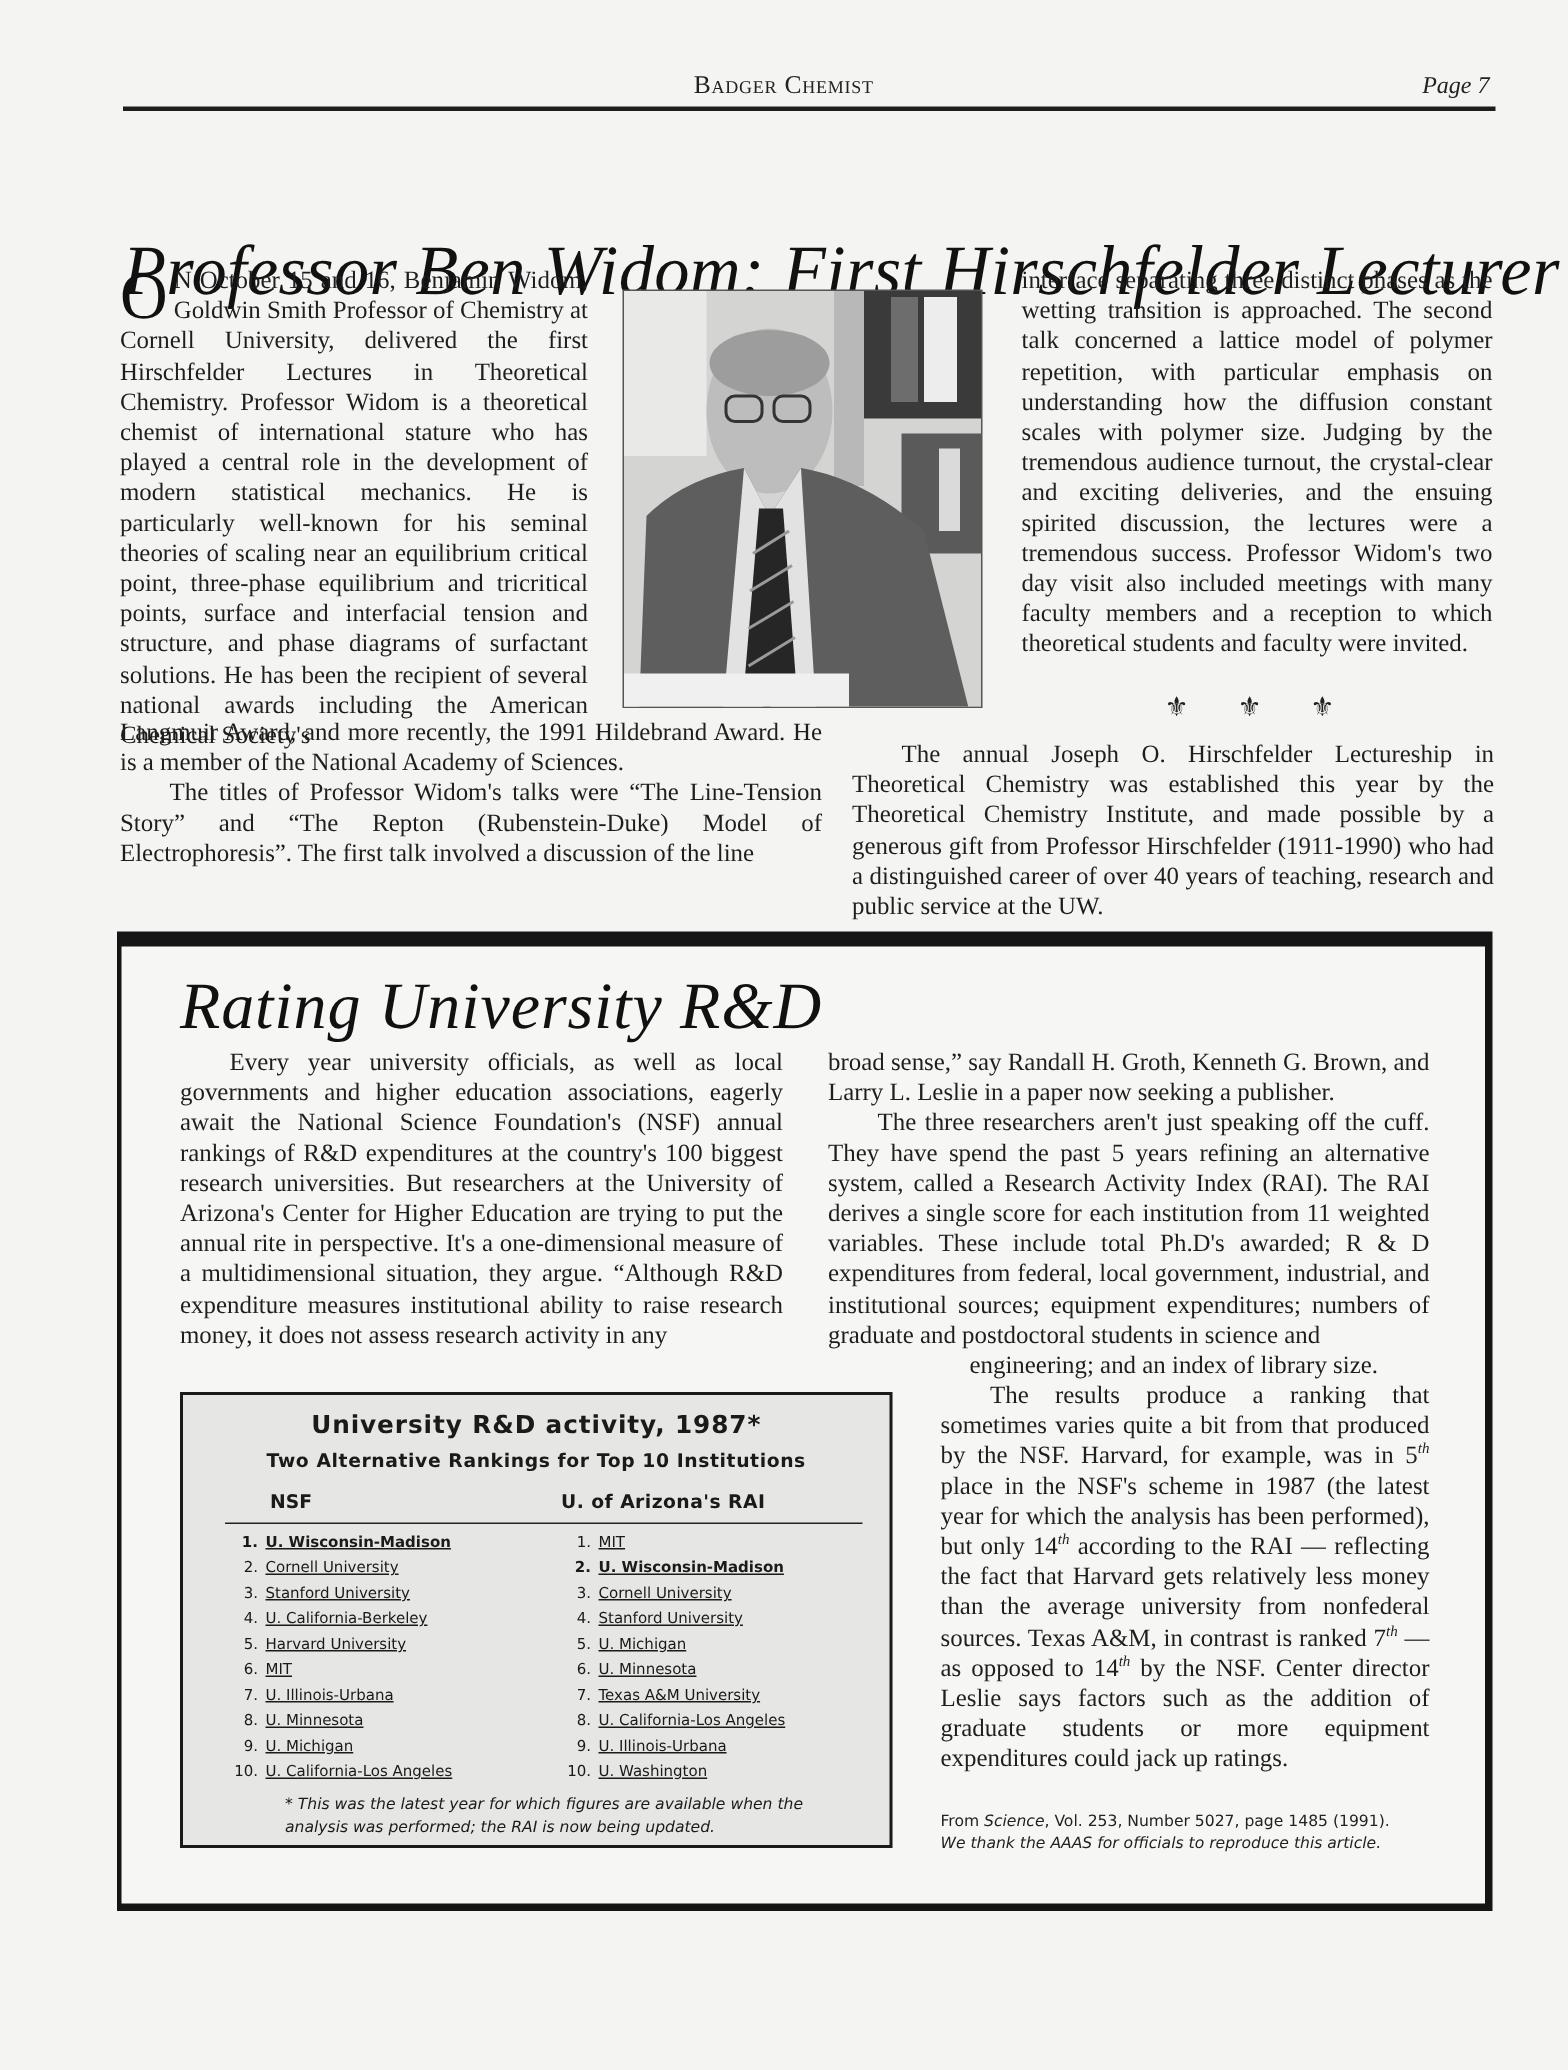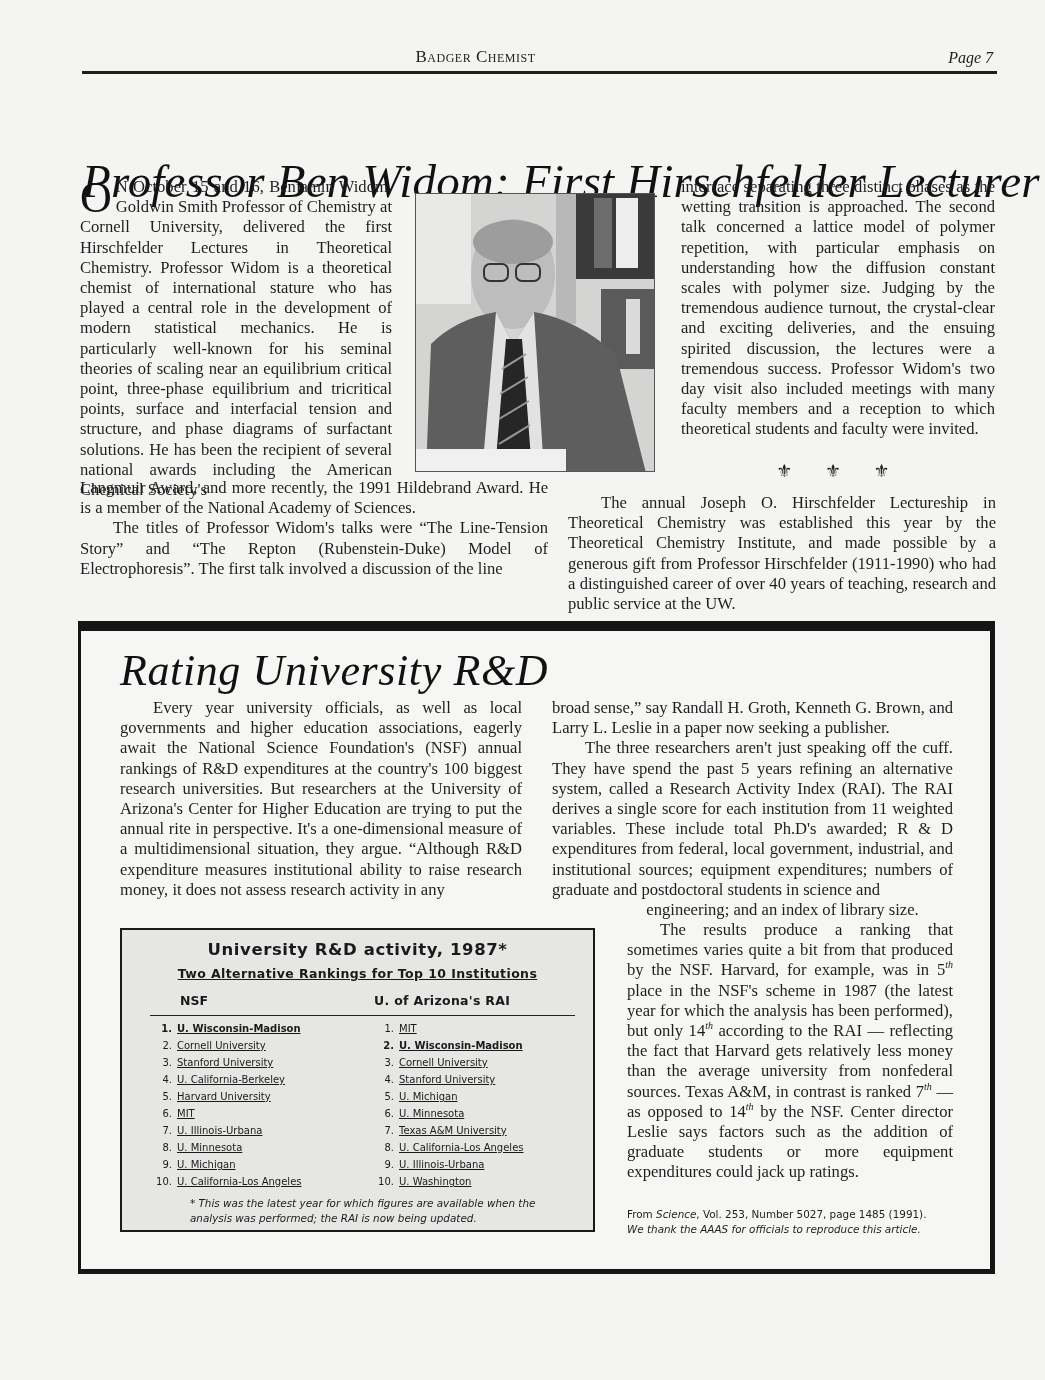--- a/index.html
+++ b/index.html
@@ -5,21 +5,21 @@
   html, body { margin: 0; padding: 0; }
   body {
     width: 1045px; height: 1380px; position: relative; overflow: hidden;
     background: #f4f4f2;
     font-family: "Liberation Serif", "DejaVu Serif", serif;
     color: #1c1c1c;
   }
   .abs { position: absolute; }
   
   .running-head {
-    left: 0; top: 47px; width: 951px; text-align: center;
+    left: 0; top: 47px; width: 1045px; text-align: center;
     font-size: 17px; font-variant: small-caps; letter-spacing: 0.5px; color: #222;
   }
   .page-num {
     right: 52px; top: 49px; font-size: 16px; font-style: italic; color: #222;
   }
   .head-rule {
     left: 82px; top: 71px; width: 915px; height: 3px; background: #1e1e1e;
   }
   
   .title1 {
@@ -80,21 +80,21 @@
     left: 120px; top: 928px; width: 475px; height: 304px;
     box-sizing: border-box; border: 2px solid #1a1a1a; background: #e6e6e4;
     font-family: "DejaVu Sans", "Liberation Sans", sans-serif; color: #1a1a1a;
   }
   .rt-title {
     position: absolute; left: 0; top: 10px; width: 100%; text-align: center;
     font-size: 16.5px; font-weight: bold; letter-spacing: 0.6px;
   }
   .rt-sub {
     position: absolute; left: 0; top: 36px; width: 100%; text-align: center;
-    font-size: 12.5px; font-weight: bold; letter-spacing: 0.4px; text-decoration: underline;
+    font-size: 12.5px; font-weight: bold; letter-spacing: 0.4px;
   }
   .rt-head-nsf { position: absolute; left: 58px; top: 63px; font-size: 12.5px; font-weight: bold; }
   .rt-head-rai { position: absolute; left: 252px; top: 63px; font-size: 12.5px; font-weight: bold; letter-spacing: 0.3px; }
   .rt-rule { position: absolute; left: 28px; top: 85px; width: 425px; height: 1px; background: #222; }
   .rt-col { position: absolute; top: 90px; font-size: 10px; line-height: 17px; text-decoration: underline; }
   .rt-col.nsf { left: 30px; width: 200px; }
   .rt-col.rai { left: 252px; width: 210px; }
   .rt-row { white-space: nowrap; }
   .rt-num { display: inline-block; width: 20px; text-align: right; margin-right: 5px; }
   .rt-row.bold { font-weight: bold; }

